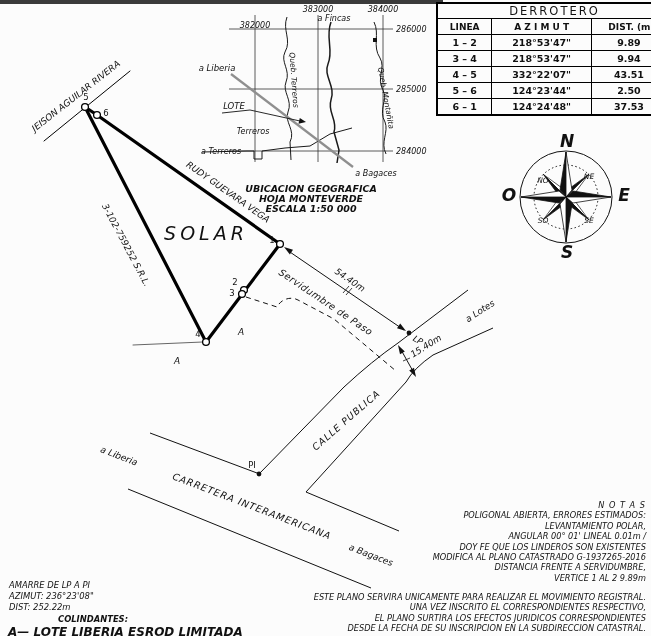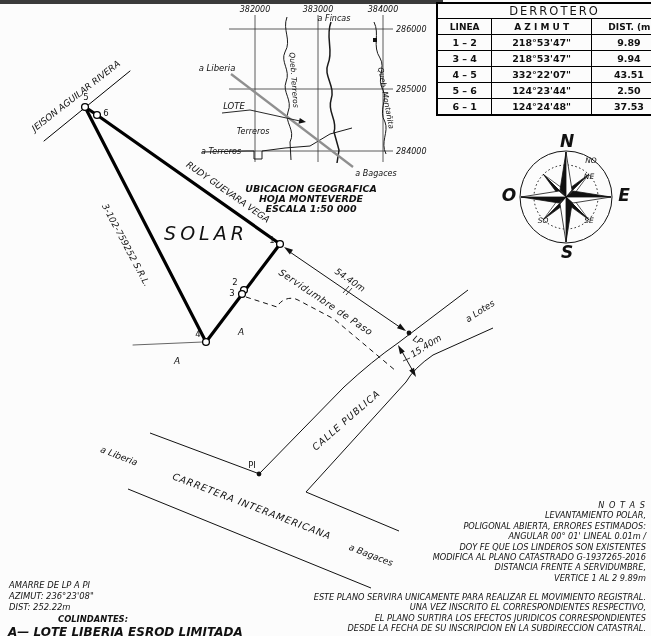--- a/index.html
+++ b/index.html
@@ -171,21 +171,21 @@
         <td class="dist">2.50</td>
       </tr>
       <tr>
         <td>6 – 1</td>
         <td>124°24'48"</td>
         <td class="dist">37.53</td>
       </tr>
     </tbody>
   </table>
 
-  <span class="lbl coord" style="left:255px;top:9px;font-style:italic;">382000</span>
+  <span class="lbl coord" style="left:255px;top:25px;font-style:italic;">382000</span>
   <span class="lbl coord" style="left:318px;top:9px;">383000</span>
   <span class="lbl coord" style="left:383px;top:9px;">384000</span>
   <span class="lblL coord" style="left:396px;top:29px;">286000</span>
   <span class="lblL coord" style="left:396px;top:89px;">285000</span>
   <span class="lblL coord" style="left:396px;top:151px;">284000</span>
 
   <span class="lbl" style="left:334px;top:18px;font-size:8px;">a Fincas</span>
   <span class="lbl" style="left:217px;top:68px;font-size:8.5px;">a Liberia</span>
   <span class="lbl" style="left:234px;top:106px;font-size:8.5px;">LOTE</span>
   <span class="lbl" style="left:253px;top:131px;font-size:8px;">Terreros</span>
@@ -195,21 +195,21 @@
   <span class="lbl" style="left:386px;top:98px;font-size:7.5px;transform:translate(-50%,-50%) rotate(80deg);">Queb. Montañita</span>
 
   <span class="lbl cap" style="left:311px;top:188px;">UBICACION GEOGRAFICA</span>
   <span class="lbl cap" style="left:311px;top:198px;">HOJA MONTEVERDE</span>
   <span class="lbl cap" style="left:311px;top:208px;">ESCALA 1:50 000</span>
 
   <span class="lbl cpt" style="left:567px;top:141px;">N</span>
   <span class="lbl cpt" style="left:567px;top:252px;">S</span>
   <span class="lbl cpt" style="left:624px;top:195px;">E</span>
   <span class="lbl cpt" style="left:509px;top:195px;">O</span>
-  <span class="lbl cpt2" style="left:543px;top:160px;margin-left:48px;">NO</span>
+  <span class="lbl cpt2" style="left:543px;top:180px;">NO</span>
   <span class="lbl cpt2" style="left:589px;top:176px;">NE</span>
   <span class="lbl cpt2" style="left:543px;top:220px;">SO</span>
   <span class="lbl cpt2" style="left:589px;top:220px;">SE</span>
 
   <span class="lbl" style="left:76px;top:96px;font-size:9px;transform:translate(-50%,-50%) rotate(-38deg);">JEISON AGUILAR RIVERA</span>
   <span class="lbl" style="left:228px;top:192px;font-size:9px;transform:translate(-50%,-50%) rotate(35deg);">RUDY GUEVARA VEGA</span>
   <span class="lbl" style="left:126px;top:245px;font-size:9px;transform:translate(-50%,-50%) rotate(62deg);">3-102-759252 S.R.L.</span>
   <span class="lbl big" style="left:206px;top:233px;">SOLAR</span>
   <span class="lbl" style="left:326px;top:302px;font-size:9.5px;letter-spacing:0.5px;transform:translate(-50%,-50%) rotate(34deg);">Servidumbre de Paso</span>
   <span class="lbl" style="left:350px;top:280px;font-size:9px;transform:translate(-50%,-50%) rotate(34deg);">54.40m</span>
@@ -227,22 +227,22 @@
   <span class="lbl vtx" style="left:232px;top:293px;">3</span>
   <span class="lbl vtx" style="left:198px;top:334px;">4</span>
   <span class="lbl vtx" style="left:86px;top:97px;">5</span>
   <span class="lbl vtx" style="left:106px;top:113px;">6</span>
 
   <span class="lbl" style="left:241px;top:332px;font-size:9px;">A</span>
   <span class="lbl" style="left:177px;top:361px;font-size:9px;">A</span>
 
   <div class="notes" style="top:500px;">
     <div style="letter-spacing:1px;">N O T A S</div>
+    <div>POLIGONAL ABIERTA, ERRORES ESTIMADOS:</div>
     <div>LEVANTAMIENTO POLAR,</div>
-    <div>POLIGONAL ABIERTA, ERRORES ESTIMADOS:</div>
     <div>ANGULAR 00° 01' LINEAL 0.01m /</div>
     <div>DOY FE QUE LOS LINDEROS SON EXISTENTES</div>
     <div>MODIFICA AL PLANO CATASTRADO G-1937265-2016</div>
     <div>DISTANCIA FRENTE A SERVIDUMBRE,</div>
     <div>VERTICE 1 AL 2 9.89m</div>
   </div>
   <div class="notes" style="top:592px;">
     <div>ESTE PLANO SERVIRA UNICAMENTE PARA REALIZAR EL MOVIMIENTO REGISTRAL.</div>
     <div>UNA VEZ INSCRITO EL CORRESPONDIENTES RESPECTIVO,</div>
     <div>EL PLANO SURTIRA LOS EFECTOS JURIDICOS CORRESPONDIENTES</div>

